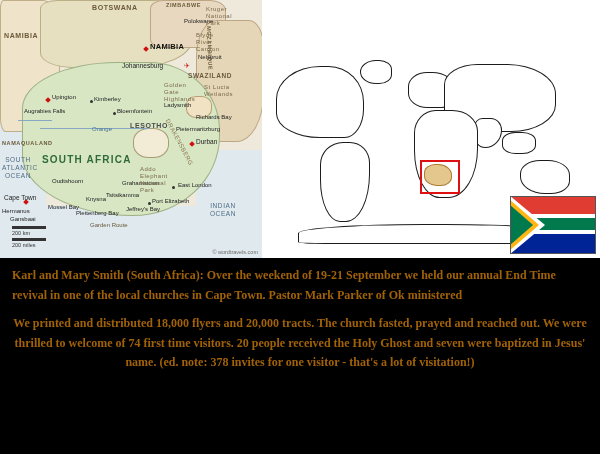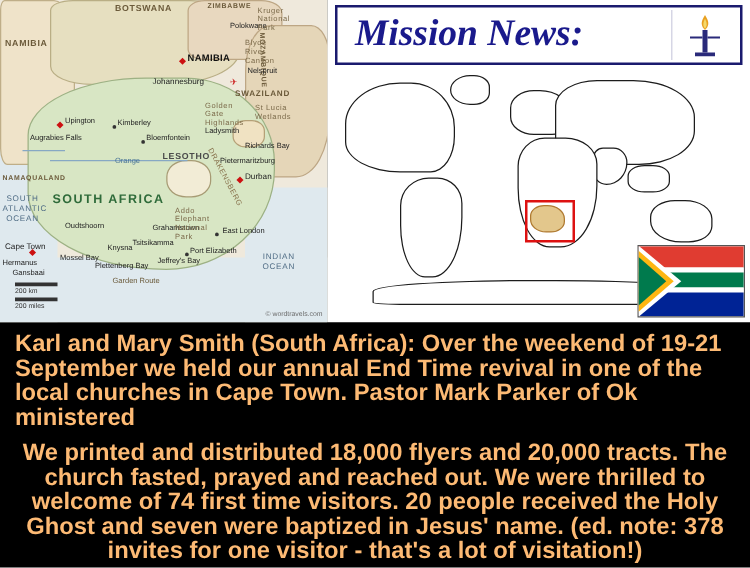--- a/index.html
+++ b/index.html
@@ -339,25 +339,25 @@
     position: absolute;
     left: 0; top: 258px;
     width: 600px;
     height: 196px;
     background: #000000;
     color: #ffffff;
     box-sizing: border-box;
     padding: 8px 12px 6px 12px;
   }
   .para {
-    font-family: Liberation Sans, sans-serif;
+    font-family: Liberation Serif, serif;
     font-weight: bold;
-    font-size: 19px;
+    font-size: 12px;
     line-height: 19.5px;
-    color: #fdba74;
+    color: #a16207;
     margin: 0;
   }
   .para-1 { text-align: left; }
   .para-2 { text-align: center; margin-top: 9px; }
 </style>
 </head>
 <body>
 
 <div class="page">
 
@@ -464,34 +464,20 @@
         <div>200 km</div>
         <div class="scale-line" style="margin-top:1px;"></div>
         <div>200 miles</div>
       </div>
 
       <div class="map-credit">© wordtravels.com</div>
     </div>
 
     <div class="news-panel">
 
-      <div class="news-header">
-        <div class="news-title">Mission News:</div>
-        <div class="torch-box">
-          <svg width="52" height="40" viewBox="0 0 52 40" aria-hidden="true">
-            <rect x="0" y="0" width="52" height="40" fill="#ffffff"></rect>
-            <path d="M26 4 C22 10 23 13 26 16 C29 13 30 10 26 4 Z" fill="#e8a020"></path>
-            <path d="M26 7 C24 11 24.5 13 26 15 C27.5 13 28 11 26 7 Z" fill="#f5d96a"></path>
-            <rect x="24" y="16" width="4" height="18" fill="#2a2a7a"></rect>
-            <rect x="18" y="34" width="16" height="3" fill="#2a2a7a"></rect>
-            <path d="M14 22 L24 22" stroke="#2a2a7a" stroke-width="1.5"></path>
-            <path d="M28 22 L38 22" stroke="#2a2a7a" stroke-width="1.5"></path>
-          </svg>
-        </div>
-      </div>
 
       <div class="world-map">
         <div class="continent c-namerica"></div>
         <div class="continent c-greenland"></div>
         <div class="continent c-samerica"></div>
         <div class="continent c-europe"></div>
         <div class="continent c-asia"></div>
         <div class="continent c-india"></div>
         <div class="continent c-sea"></div>
         <div class="continent c-africa"></div>

